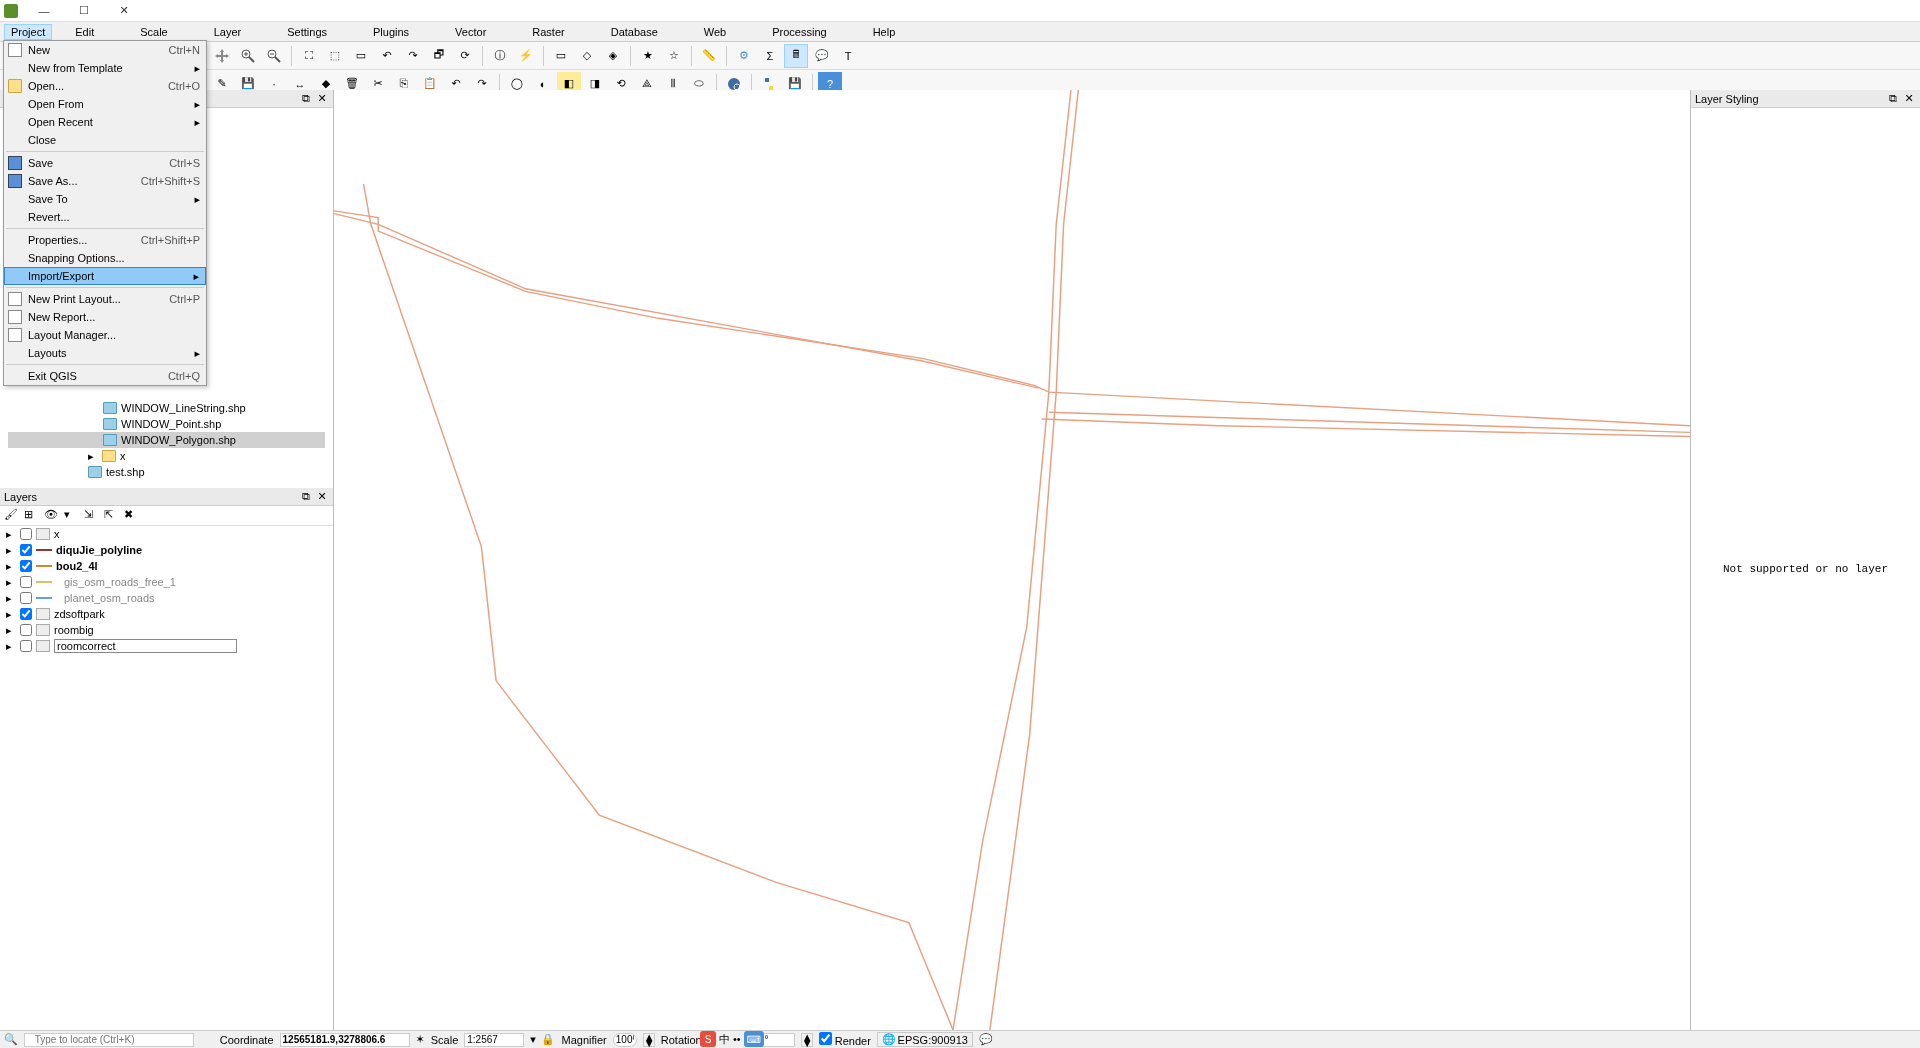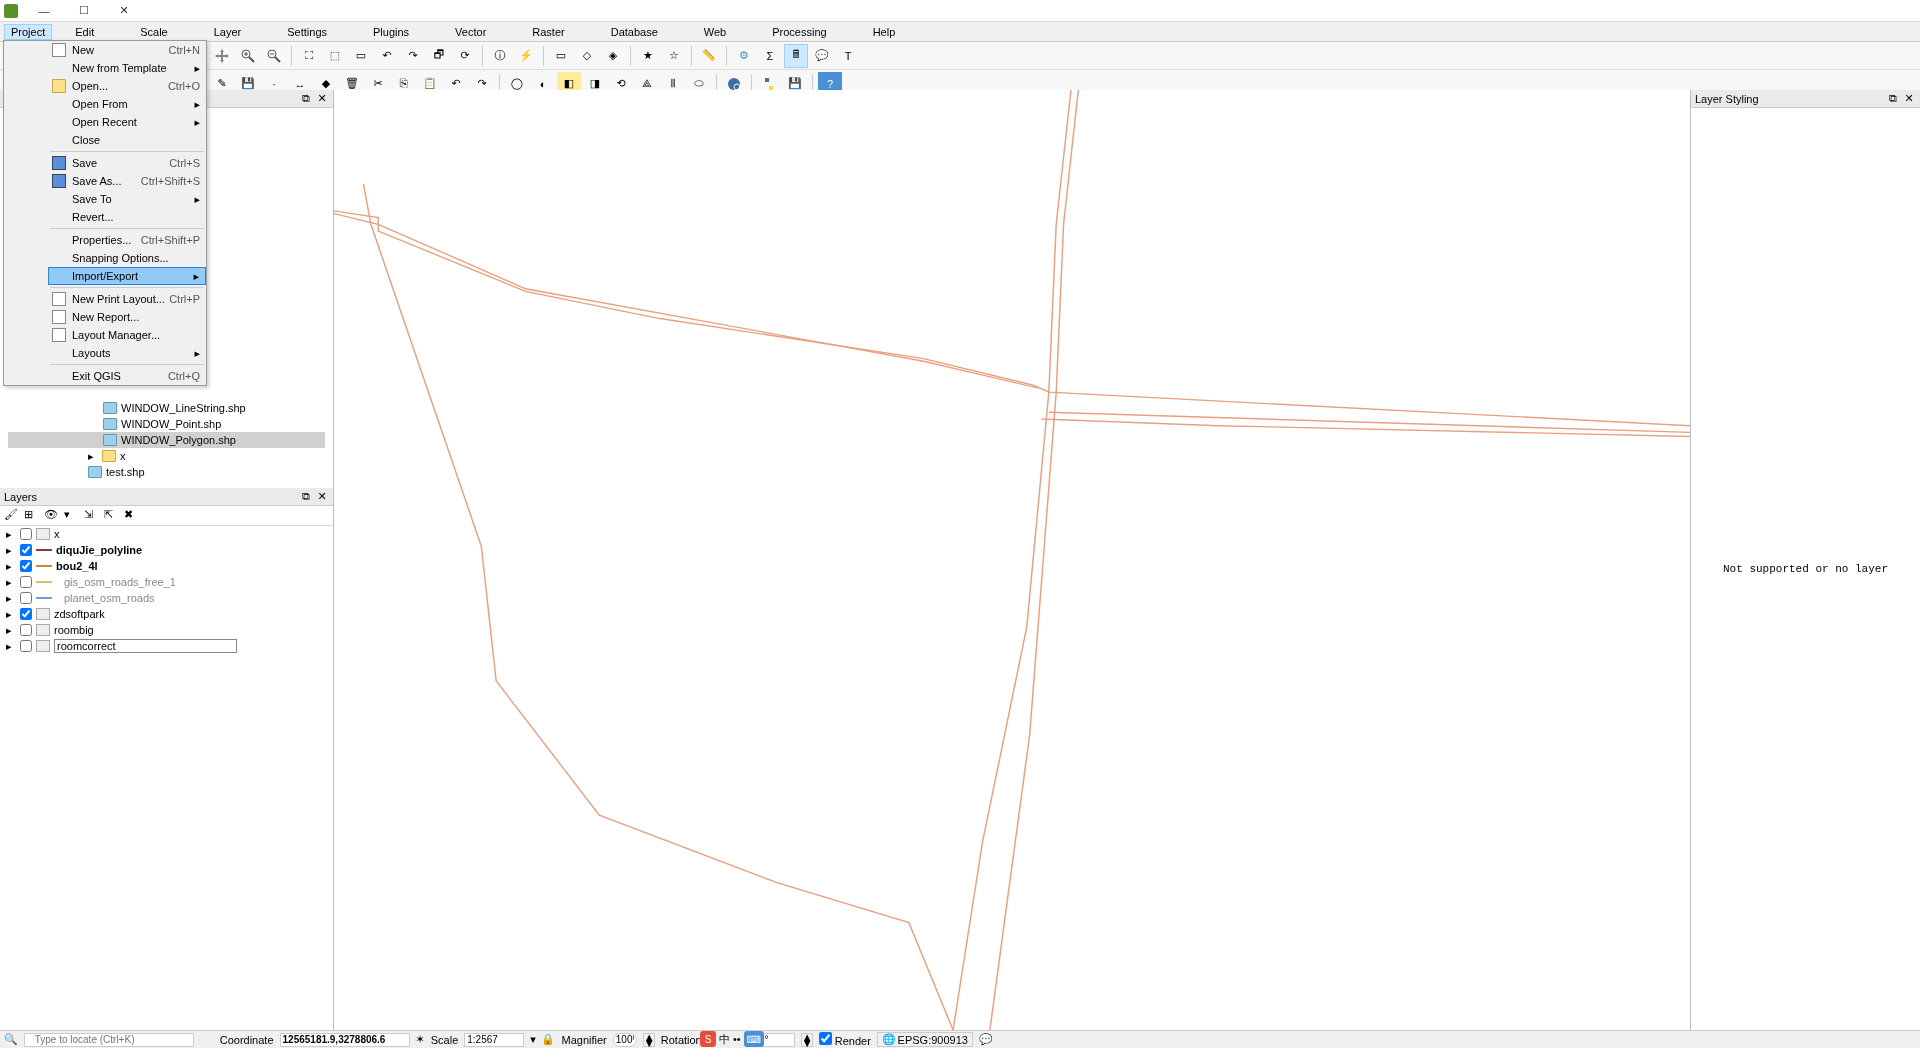--- a/index.html
+++ b/index.html
@@ -16,21 +16,21 @@
 .menubar .menuitem { padding: 2px 23px; cursor: default; }
 .menubar .menuitem.active { background: #cde8ff; border: 1px solid #99d1ff; padding: 1px 6px; }
 
 
 .toolbar-row { height: 28px; background: #f7f7f7; border-bottom: 1px solid #ddd; display: flex; align-items: center; padding: 0 4px; gap: 2px; }
 .toolbar-row .tb-btn { width: 24px; height: 24px; display: flex; align-items: center; justify-content: center; border: 1px solid transparent; }
 .toolbar-row .tb-sep { width: 1px; height: 20px; background: #ccc; margin: 0 3px; }
 .tb-btn svg { width: 16px; height: 16px; }
 
 
-.dropdown { position: absolute; left: 3px; top: 40px; width: 204px; background: #f0f0f0; border: 1px solid #999; box-shadow: 2px 2px 4px rgba(0,0,0,.2); z-index: 100; padding-left: 44px; }
+.dropdown { position: absolute; left: 3px; top: 40px; width: 204px; background: #f0f0f0; border: 1px solid #999; box-shadow: 2px 2px 4px rgba(0,0,0,.2); z-index: 100; }
 .dropdown .dd-item { height: 18px; display: flex; align-items: center; padding: 0 6px 0 24px; position: relative; }
 .dropdown .dd-item.highlight { background: #2c85d6; background: linear-gradient(#5aa7e8,#3a8fd8); color: #000; border: 1px solid #2c85d6; padding: 0 5px 0 23px; height: 18px; background:#91c9f7; }
 .dropdown .dd-item .dd-icon { position: absolute; left: 4px; width: 14px; height: 14px; }
 .dropdown .dd-item .dd-label { flex: 1; }
 .dropdown .dd-item .dd-shortcut { color: #555; }
 .dropdown .dd-item .dd-arrow { position: absolute; right: 6px; }
 .dropdown .dd-sep { height: 1px; background: #ccc; margin: 2px 2px; }
 
 
 .workarea { position: absolute; left: 0; top: 90px; right: 0; bottom: 18px; display: flex; }

